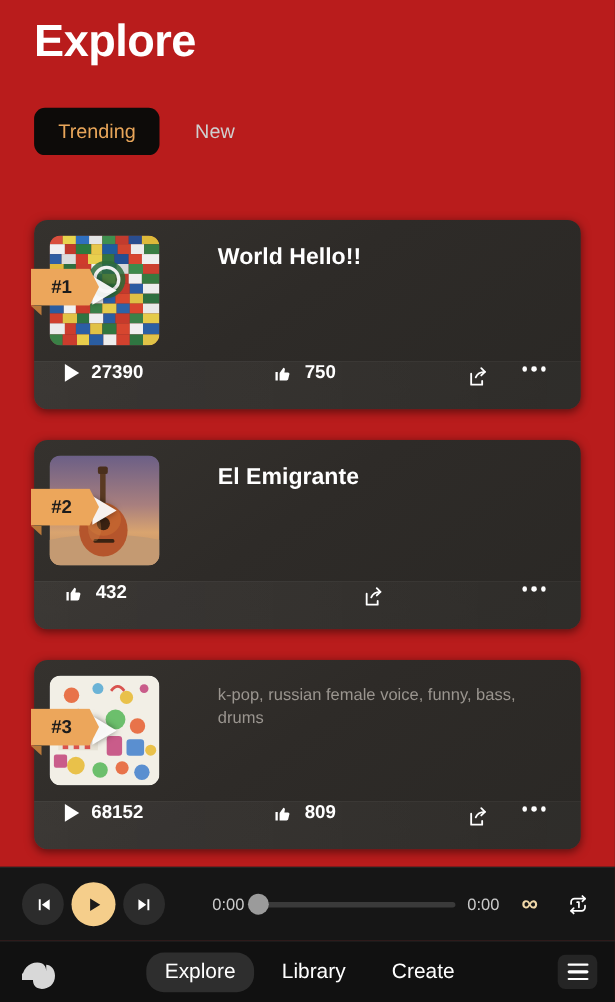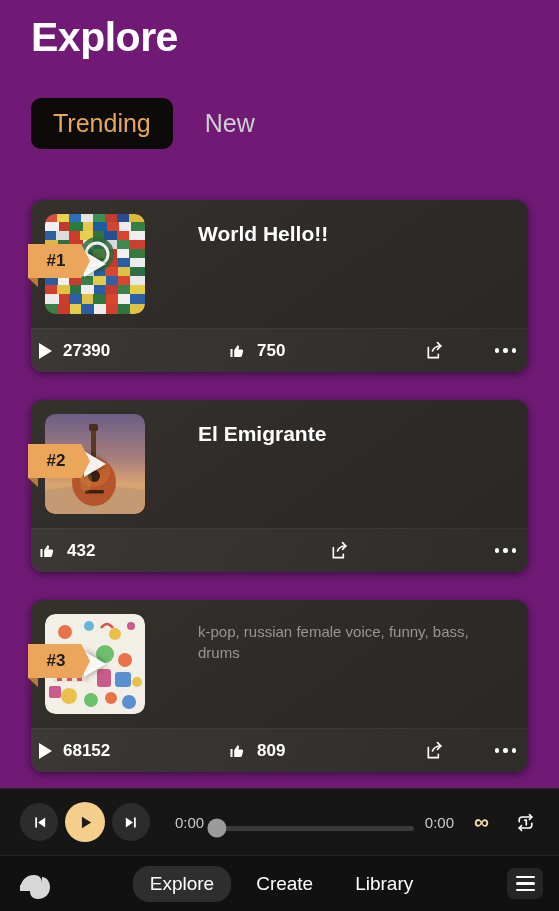--- a/index.html
+++ b/index.html
@@ -2,32 +2,32 @@
 <html><head>
 <meta charset="utf-8">
 <style>
   * { box-sizing: border-box; margin: 0; padding: 0; }
   html, body {
     width: 559px; height: 911px;
     background: #1a1a1a;
     font-family: "Liberation Sans", sans-serif;
     overflow: hidden;
   }
-  .app { position: relative; width: 559px; height: 911px; background: #701a75; }
+  .app { position: relative; width: 559px; height: 911px; background: #b91c1c; }
 
   
   .page-title {
     position: absolute; left: 31px; top: 14px;
     font-size: 41px; font-weight: 700; color: #ffffff;
     letter-spacing: -0.5px;
   }
   .tabs { position: absolute; left: 31px; top: 98px; display: flex; align-items: center; gap: 10px; }
   .tab {
     padding: 11px 22px; border-radius: 10px;
-    font-size: 25px; color: #cfcfcf; background: transparent;
+    font-size: 18px; color: #cfcfcf; background: transparent;
     border: none; cursor: pointer; font-family: inherit;
   }
   .tab.active { background: #0d0b09; color: #e8a65a; }
 
   
   .cards { position: absolute; left: 0; top: 200px; width: 559px; }
   .card {
     position: relative; margin: 0 31px 28px 31px; width: 497px;
     border-radius: 12px; overflow: visible;
     background: linear-gradient(145deg, #35322e 0%, #2e2b28 45%, #2a2825 100%);
@@ -61,22 +61,22 @@
     position: absolute; left: -17px; top: 64px; z-index: 4;
     width: 10px; height: 9px; background: #b9793a;
     clip-path: polygon(0 0, 100% 0, 100% 100%);
   }
 
   .meta { padding: 8px 0 0 16px; flex: 1; min-width: 0; margin-left: 37px; }
   .track-title { font-size: 21px; font-weight: 700; color: #fff; margin-bottom: 7px; }
   .track-tags { font-size: 15px; color: #9a958f; line-height: 1.38; }
 
   .stats {
-    display: flex; align-items: center; height: 44px;
-    padding: 0 8px; border-radius: 0 0 12px 12px;
+    display: flex; align-items: flex-start; height: 44px;
+    padding: 0 28px; border-radius: 0 0 12px 12px;
     background: linear-gradient(90deg, rgba(255,255,255,.055), rgba(255,255,255,.025));
     border-top: 1px solid rgba(255,255,255,.04);
   }
   .stat { display: flex; align-items: center; gap: 11px; color: #fff; font-size: 17px; font-weight: 600; }
   .stat.plays { width: 190px; }
   .stat.likes { width: 150px; }
   .ic-play-sm { width: 0; height: 0; border-left: 13px solid #fff; border-top: 8px solid transparent; border-bottom: 8px solid transparent; }
   .spacer { flex: 1; }
   .icon-btn { background: none; border: none; cursor: pointer; padding: 4px; display: flex; align-items: center; }
   .dots { display: flex; gap: 4px; }
@@ -87,21 +87,21 @@
     position: absolute; left: 0; bottom: 56px; width: 559px; height: 67px;
     background: #161616; border-top: 1px solid #262626;
     display: flex; align-items: center; padding: 0 20px;
   }
   .pbtn {
     width: 38px; height: 38px; border-radius: 50%; background: #2c2c2c;
     border: none; cursor: pointer; display: flex; align-items: center; justify-content: center;
     margin-right: 7px;
   }
   .pbtn.main { width: 40px; height: 40px; background: #f5ce8b; }
-  .times { margin-left: 18px; display: flex; align-items: flex-end; gap: 11px; flex: 1; }
+  .times { margin-left: 36px; display: flex; align-items: center; gap: 11px; flex: 1; }
   .time { font-size: 15px; color: #c9c9c9; font-variant-numeric: tabular-nums; }
   .slider { position: relative; flex: 1; height: 5px; background: #3a3a3a; border-radius: 3px; cursor: pointer; }
   .slider-thumb {
     position: absolute; left: 0; top: 50%; transform: translate(-40%,-50%);
     width: 19px; height: 19px; border-radius: 50%; background: #9b9b9b;
   }
   .loop-icons { display: flex; align-items: center; gap: 20px; margin-left: 16px; }
   .inf { font-size: 21px; color: #f0d7a8; font-weight: 700; letter-spacing: -1px; }
 
   
@@ -464,22 +464,22 @@
     </div>
   </div>
 
   <div class="bottom-nav">
     <svg class="logo" viewBox="0 0 40 38">
       <path d="M4 26 C4 16 10 10 18 10 C24 10 26 14 26 18 L26 12 C30 12 34 16 34 22 C34 30 28 34 22 34 C16 34 14 30 14 26 Z" fill="#d8d8d8"></path>
       <path d="M4 26 L14 26 L14 20 L4 20 Z" fill="#d8d8d8"></path>
     </svg>
     <div class="nav-links">
       <button class="nav-link active">Explore</button>
+      <button class="nav-link">Library</button>
       <button class="nav-link">Create</button>
-      <button class="nav-link">Library</button>
     </div>
     <button class="menu-btn">
       <i></i>
       <i></i>
       <i></i>
     </button>
   </div>
 
 </div>
 

